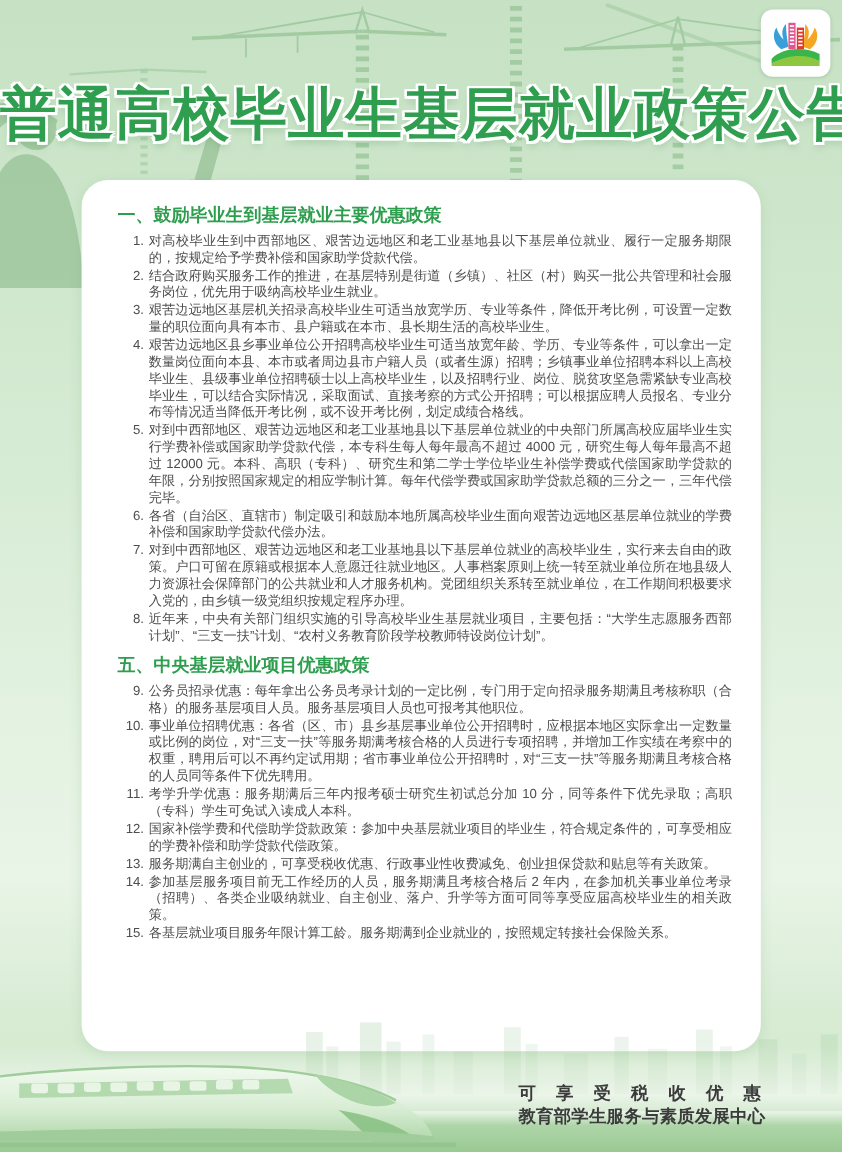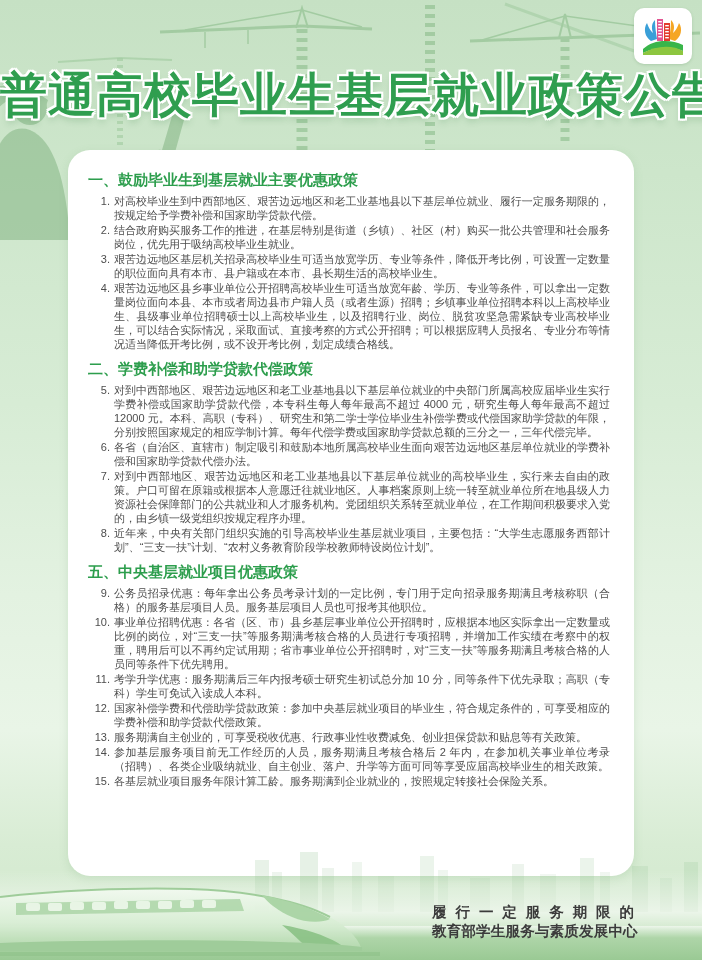--- a/index.html
+++ b/index.html
@@ -45,21 +45,21 @@
       0 -2px 0 #fff, 0 2px 0 #fff, -2px 0 0 #fff, 2px 0 0 #fff,
       0 5px 6px rgba(60,130,70,.25);
     white-space:nowrap;
   }
   
   .card{
     position:absolute;left:68px;top:150px;width:566px;height:726px;
     background:#ffffff;border-radius:22px;
     box-shadow:0 3px 10px rgba(100,160,100,.18);
     box-sizing:border-box;
-    padding:20px 24px 16px 18px;
+    padding:20px 24px 16px 28px;
   }
   .sec{margin:0;}
   .sec-h{
     margin:8px 0 4px 2px;
     font-size:15px;line-height:20px;font-weight:bold;
     color:#2d9e4d;
   }
   .sec:first-child .sec-h{margin-top:0;}
   .item{
     display:flex;align-items:flex-start;
@@ -181,21 +181,20 @@
           <div class="item">
             <span class="num">3.</span>
             <span class="txt">艰苦边远地区基层机关招录高校毕业生可适当放宽学历、专业等条件，降低开考比例，可设置一定数量的职位面向具有本市、县户籍或在本市、县长期生活的高校毕业生。</span>
           </div>
           <div class="item">
             <span class="num">4.</span>
             <span class="txt">艰苦边远地区县乡事业单位公开招聘高校毕业生可适当放宽年龄、学历、专业等条件，可以拿出一定数量岗位面向本县、本市或者周边县市户籍人员（或者生源）招聘；乡镇事业单位招聘本科以上高校毕业生、县级事业单位招聘硕士以上高校毕业生，以及招聘行业、岗位、脱贫攻坚急需紧缺专业高校毕业生，可以结合实际情况，采取面试、直接考察的方式公开招聘；可以根据应聘人员报名、专业分布等情况适当降低开考比例，或不设开考比例，划定成绩合格线。</span>
           </div>
         </section>
         <section class="sec">
-          <h2 class="sec-h">二、学费补偿和助学贷款代偿政策</h2>
           <div class="item">
             <span class="num">5.</span>
             <span class="txt">对到中西部地区、艰苦边远地区和老工业基地县以下基层单位就业的中央部门所属高校应届毕业生实行学费补偿或国家助学贷款代偿，本专科生每人每年最高不超过 4000 元，研究生每人每年最高不超过 12000 元。本科、高职（专科）、研究生和第二学士学位毕业生补偿学费或代偿国家助学贷款的年限，分别按照国家规定的相应学制计算。每年代偿学费或国家助学贷款总额的三分之一，三年代偿完毕。</span>
           </div>
           <div class="item">
             <span class="num">6.</span>
             <span class="txt">各省（自治区、直辖市）制定吸引和鼓励本地所属高校毕业生面向艰苦边远地区基层单位就业的学费补偿和国家助学贷款代偿办法。</span>
           </div>
         </section>
         <section class="sec">
@@ -297,17 +296,17 @@
     </g>
 
     <path d="M282,70 C306,74 324,80 338,88 C344,92 348,94 350,96 L310,96 C300,86 292,78 282,70 Z" fill="#8ec489"></path>
 
     <path d="M0,96 L362,96 L362,92 C300,84 120,84 0,88 Z" fill="#9fcc9a"></path>
 
     <rect x="0" y="97" width="380" height="4" fill="#8cc087" opacity=".6"></rect>
   </svg>
 
   <div class="footer">
-    <div class="l1">履行一定服务期限的</div>
+    <div class="l1">可享受税收优惠</div>
     <div class="l2">教育部学生服务与素质发展中心</div>
   </div>
 
 </div>
 
 </body></html>

